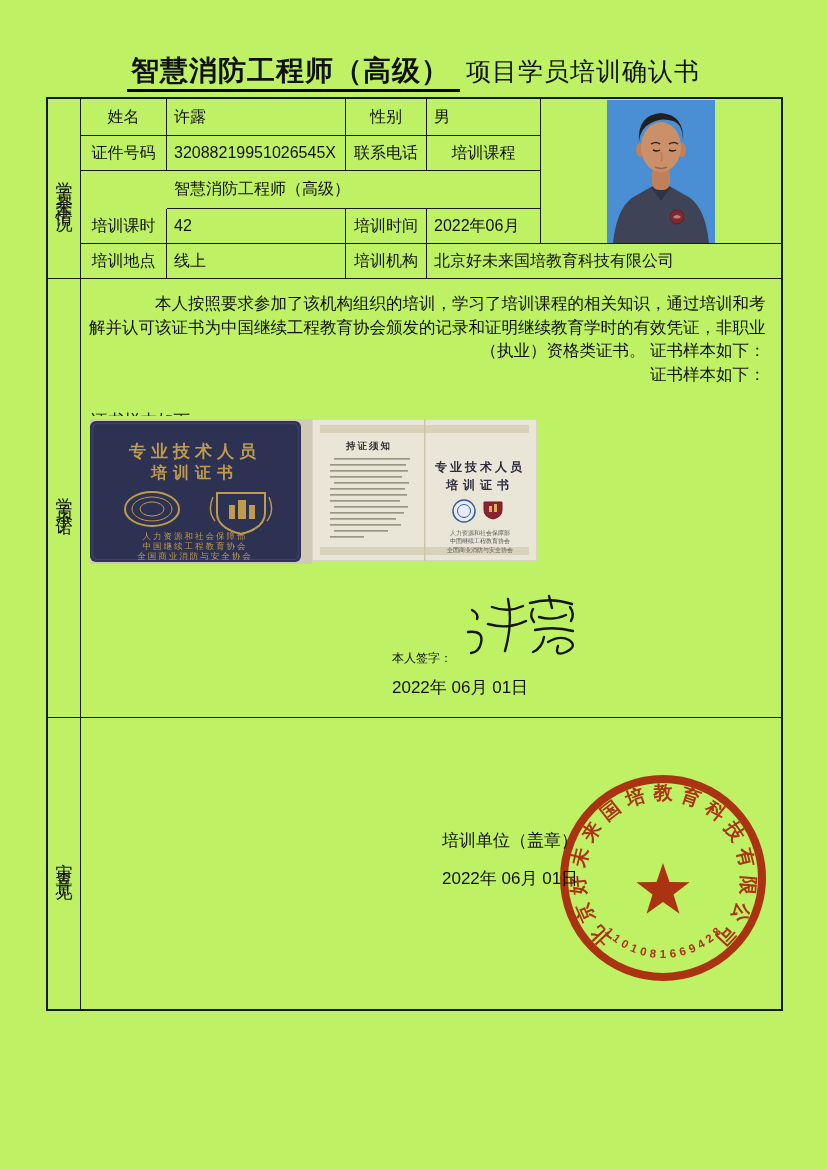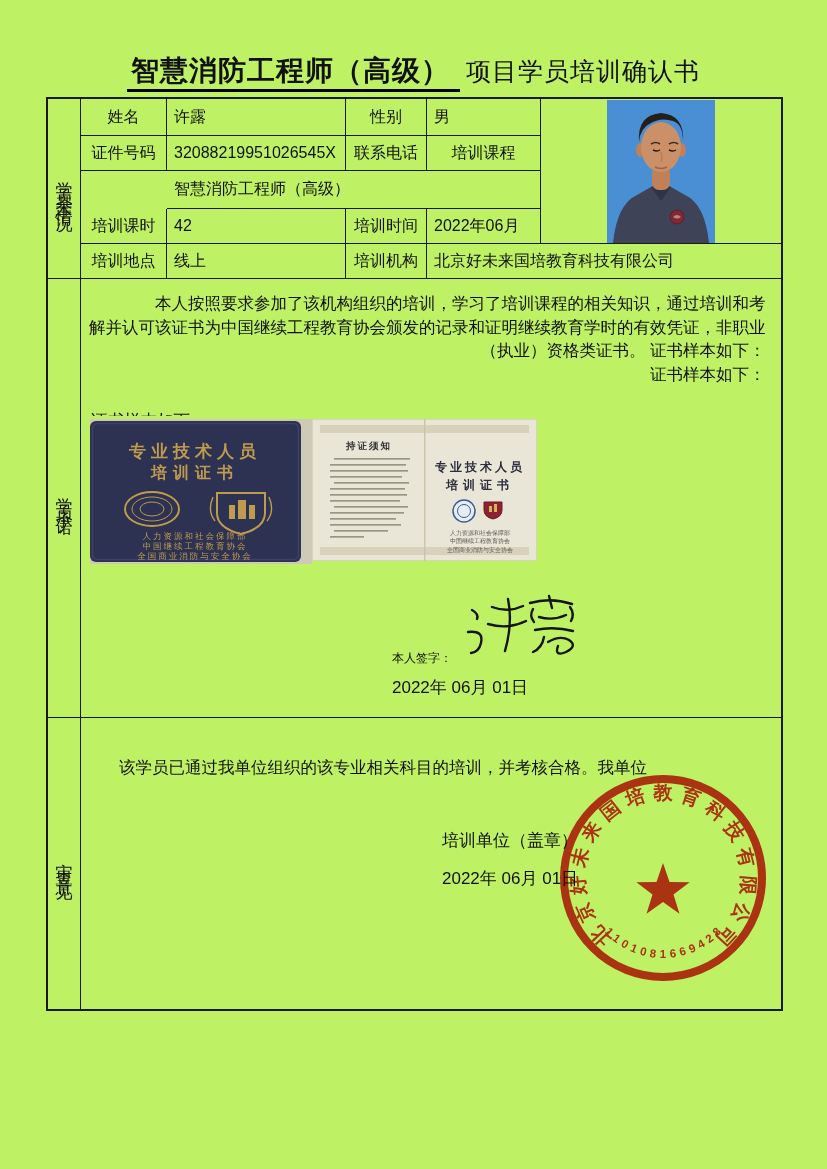--- a/index.html
+++ b/index.html
@@ -225,21 +225,20 @@
         <div class="sign-date">2022年 06月 01日</div>
       </div>
     </div>
 
     <div class="sect s3">
       <div class="side-cell">
         <div class="side-label">审查意见</div>
       </div>
       <div class="sect-body">
         <div class="review-text">
-          <div class="ind2">该学员已通过我单位组织的该专业相关科目的培训，并考核合格。我单位</div>
         </div>
         <div class="unit-label">培训单位（盖章）</div>
         <div class="unit-date">2022年 06月 01日</div>
       </div>
     </div>
 
   </div>
 
   <svg class="stamp" viewBox="0 0 214 214">
     <circle cx="107" cy="107" r="99" fill="none" stroke="#e2231a" stroke-width="8"></circle>

